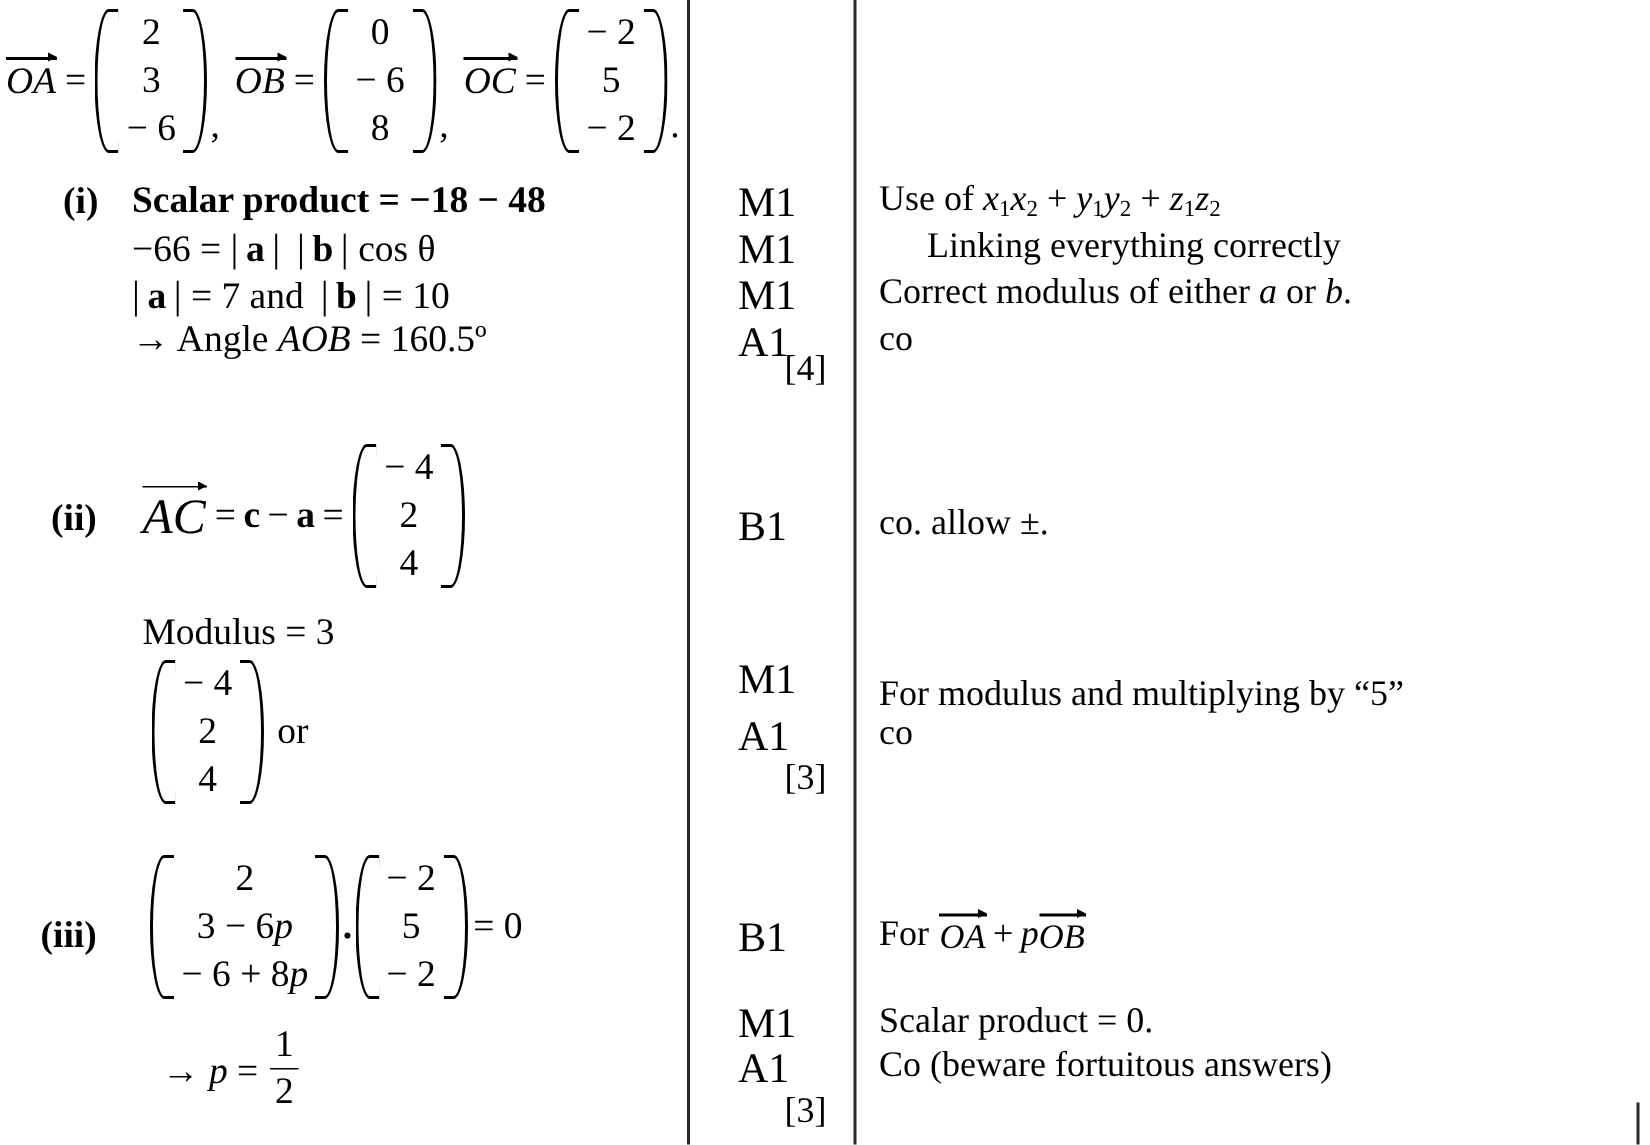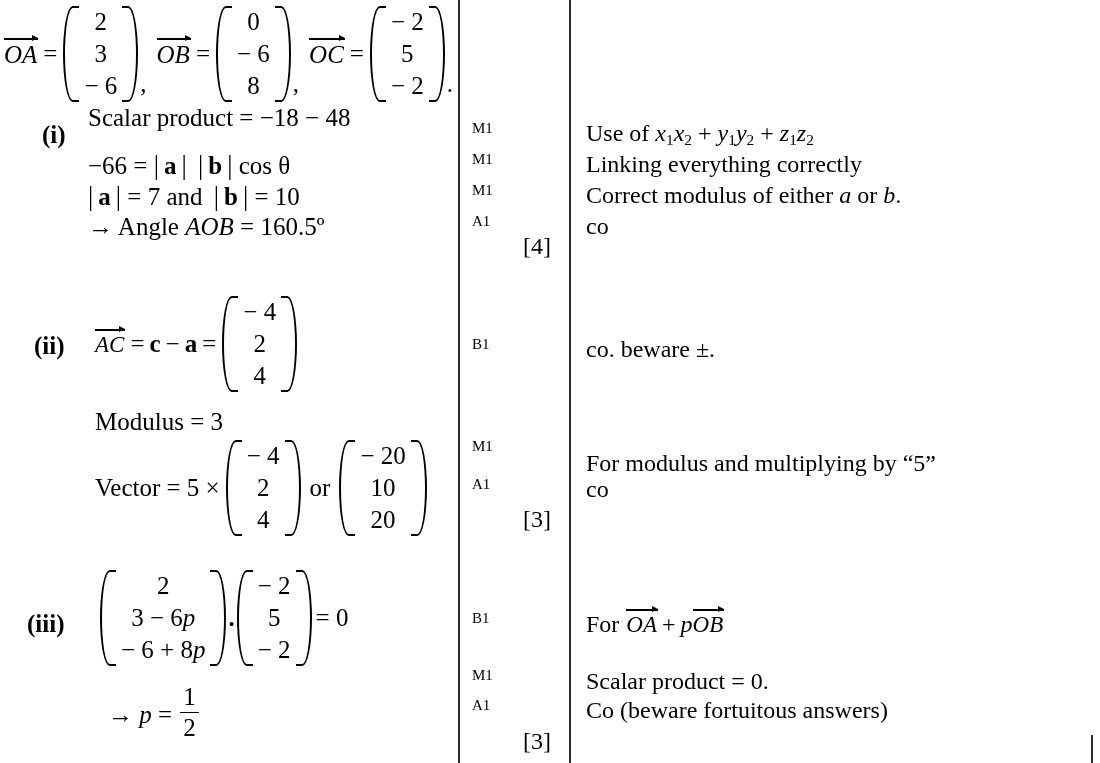--- a/index.html
+++ b/index.html
@@ -124,22 +124,22 @@
   .frac .num { display: block; padding: 0 3px; }
   .frac .bar { display: block; height: 1.8px; background: #000; margin: 2px 0; }
   .frac .den { display: block; padding: 0 3px; }
 
   
   sub { font-size: 0.64em; vertical-align: -0.28em; font-style: normal; }
 
   
   .mark {
     position: absolute;
-    left: 472px;
-    font-size: 15px;
+    left: 492px;
+    font-size: 28px;
     font-family: "Liberation Serif", "DejaVu Serif", serif;
     white-space: nowrap;
   }
   .total {
     position: absolute;
     left: 523px;
     font-size: 24px;
     font-family: "Liberation Serif", "DejaVu Serif", serif;
     white-space: nowrap;
   }
@@ -191,21 +191,21 @@
     <span class="mrow">− 2</span>
     <span class="mrow">5</span>
     <span class="mrow">− 2</span>
     <span class="paren right"></span>
   </span>
   <span style="align-self:flex-end; padding:0 0 4px 2px;">.</span>
 </div>
 
 <div class="abs part-label" style="left:42px; top:121px;">(i)</div>
 
-<div class="abs math" style="left:88px; top:104px;">
+<div class="abs math" style="left:88px; top:120px;font-weight:bold;">
   Scalar product = −18 − 48
 </div>
 <div class="abs math" style="left:88px; top:151px;">
   −66 = <span style="font-size:1.05em;">|</span> <span class="bf">a</span> <span style="font-size:1.05em;">|</span>
    <span style="font-size:1.05em;">|</span> <span class="bf">b</span> <span style="font-size:1.05em;">|</span> cos θ
 </div>
 <div class="abs math" style="left:88px; top:182px;">
   <span style="font-size:1.05em;">|</span> <span class="bf">a</span> <span style="font-size:1.05em;">|</span> = 7 and
    <span style="font-size:1.05em;">|</span> <span class="bf">b</span> <span style="font-size:1.05em;">|</span> = 10
 </div>
@@ -217,67 +217,59 @@
 <div class="mark" style="top:151px;">M1</div>
 <div class="mark" style="top:182px;">M1</div>
 <div class="mark" style="top:213px;">A1</div>
 <div class="total" style="top:233px;">[4]</div>
 
 <div class="comment" style="top:120px;">
   Use of <span class="it">x</span><sub>1</sub><span class="it">x</span><sub>2</sub> +
   <span class="it">y</span><sub>1</sub><span class="it">y</span><sub>2</sub> +
   <span class="it">z</span><sub>1</sub><span class="it">z</span><sub>2</sub>
 </div>
-<div class="comment" style="top:151px;">Linking everything correctly</div>
+<div class="comment" style="top:151px;margin-left:32px;">Linking everything correctly</div>
 <div class="comment" style="top:182px;">
   Correct modulus of either <span class="it">a</span> or <span class="it">b</span>.
 </div>
 <div class="comment" style="top:213px;">co</div>
 
 <div class="abs part-label" style="left:34px; top:332px;">(ii)</div>
 
 <div class="abs math" style="left:95px; top:296px; display:flex; align-items:center;">
-  <span class="vec" style="font-size:23px;">AC</span>
+  <span class="vec" style="font-size:33px;">AC</span>
   <span style="padding:0 6px;">= <span class="bf">c</span> − <span class="bf">a</span> =</span>
   <span class="matrix" style="line-height:1.62;">
     <span class="paren left"></span>
     <span class="mrow">− 4</span>
     <span class="mrow">2</span>
     <span class="mrow">4</span>
     <span class="paren right"></span>
   </span>
 </div>
 
 <div class="abs math" style="left:95px; top:408px;">Modulus = 3</div>
 
 <div class="abs math" style="left:95px; top:440px; display:flex; align-items:center;">
-  <span>Vector = 5 ×</span>
   <span class="matrix" style="line-height:1.55; margin-left:6px;">
     <span class="paren left"></span>
     <span class="mrow">− 4</span>
     <span class="mrow">2</span>
     <span class="mrow">4</span>
     <span class="paren right"></span>
   </span>
   <span style="padding:0 9px;">or</span>
-  <span class="matrix" style="line-height:1.55;">
-    <span class="paren left"></span>
-    <span class="mrow">− 20</span>
-    <span class="mrow">10</span>
-    <span class="mrow">20</span>
-    <span class="paren right"></span>
-  </span>
 </div>
 
 <div class="mark" style="top:336px;">B1</div>
 <div class="mark" style="top:438px;">M1</div>
 <div class="mark" style="top:476px;">A1</div>
 <div class="total" style="top:506px;">[3]</div>
 
-<div class="comment" style="top:336px;">co.  beware ±.</div>
+<div class="comment" style="top:336px;">co.  allow ±.</div>
 <div class="comment" style="top:450px;">For modulus and multiplying by “5”</div>
 <div class="comment" style="top:476px;">co</div>
 
 <div class="abs part-label" style="left:27px; top:610px;">(iii)</div>
 
 <div class="abs math" style="left:100px; top:570px; display:flex; align-items:center;">
   <span class="matrix" style="line-height:1.30;">
     <span class="paren left"></span>
     <span class="mrow"><span>2</span></span>
     <span class="mrow">3 − 6<span class="it">p</span></span>
@@ -302,21 +294,21 @@
     <span class="bar"></span>
     <span class="den">2</span>
   </span>
 </div>
 
 <div class="mark" style="top:610px;">B1</div>
 <div class="mark" style="top:667px;">M1</div>
 <div class="mark" style="top:697px;">A1</div>
 <div class="total" style="top:728px;">[3]</div>
 
-<div class="comment" style="top:610px; display:flex; align-items:center;">
+<div class="comment" style="top:610px; display:flex; align-items:flex-start;">
   <span>For</span>
   <span class="vec" style="margin-left:7px; font-size:23px;">OA</span>
   <span style="padding:0 5px;">+</span>
   <span class="it">p</span>
   <span class="vec" style="font-size:23px;">OB</span>
 </div>
 <div class="comment" style="top:668px;text-align:center;">Scalar product = 0.</div>
 <div class="comment" style="top:697px;">Co (beware fortuitous answers)</div>
 
 </body></html>

